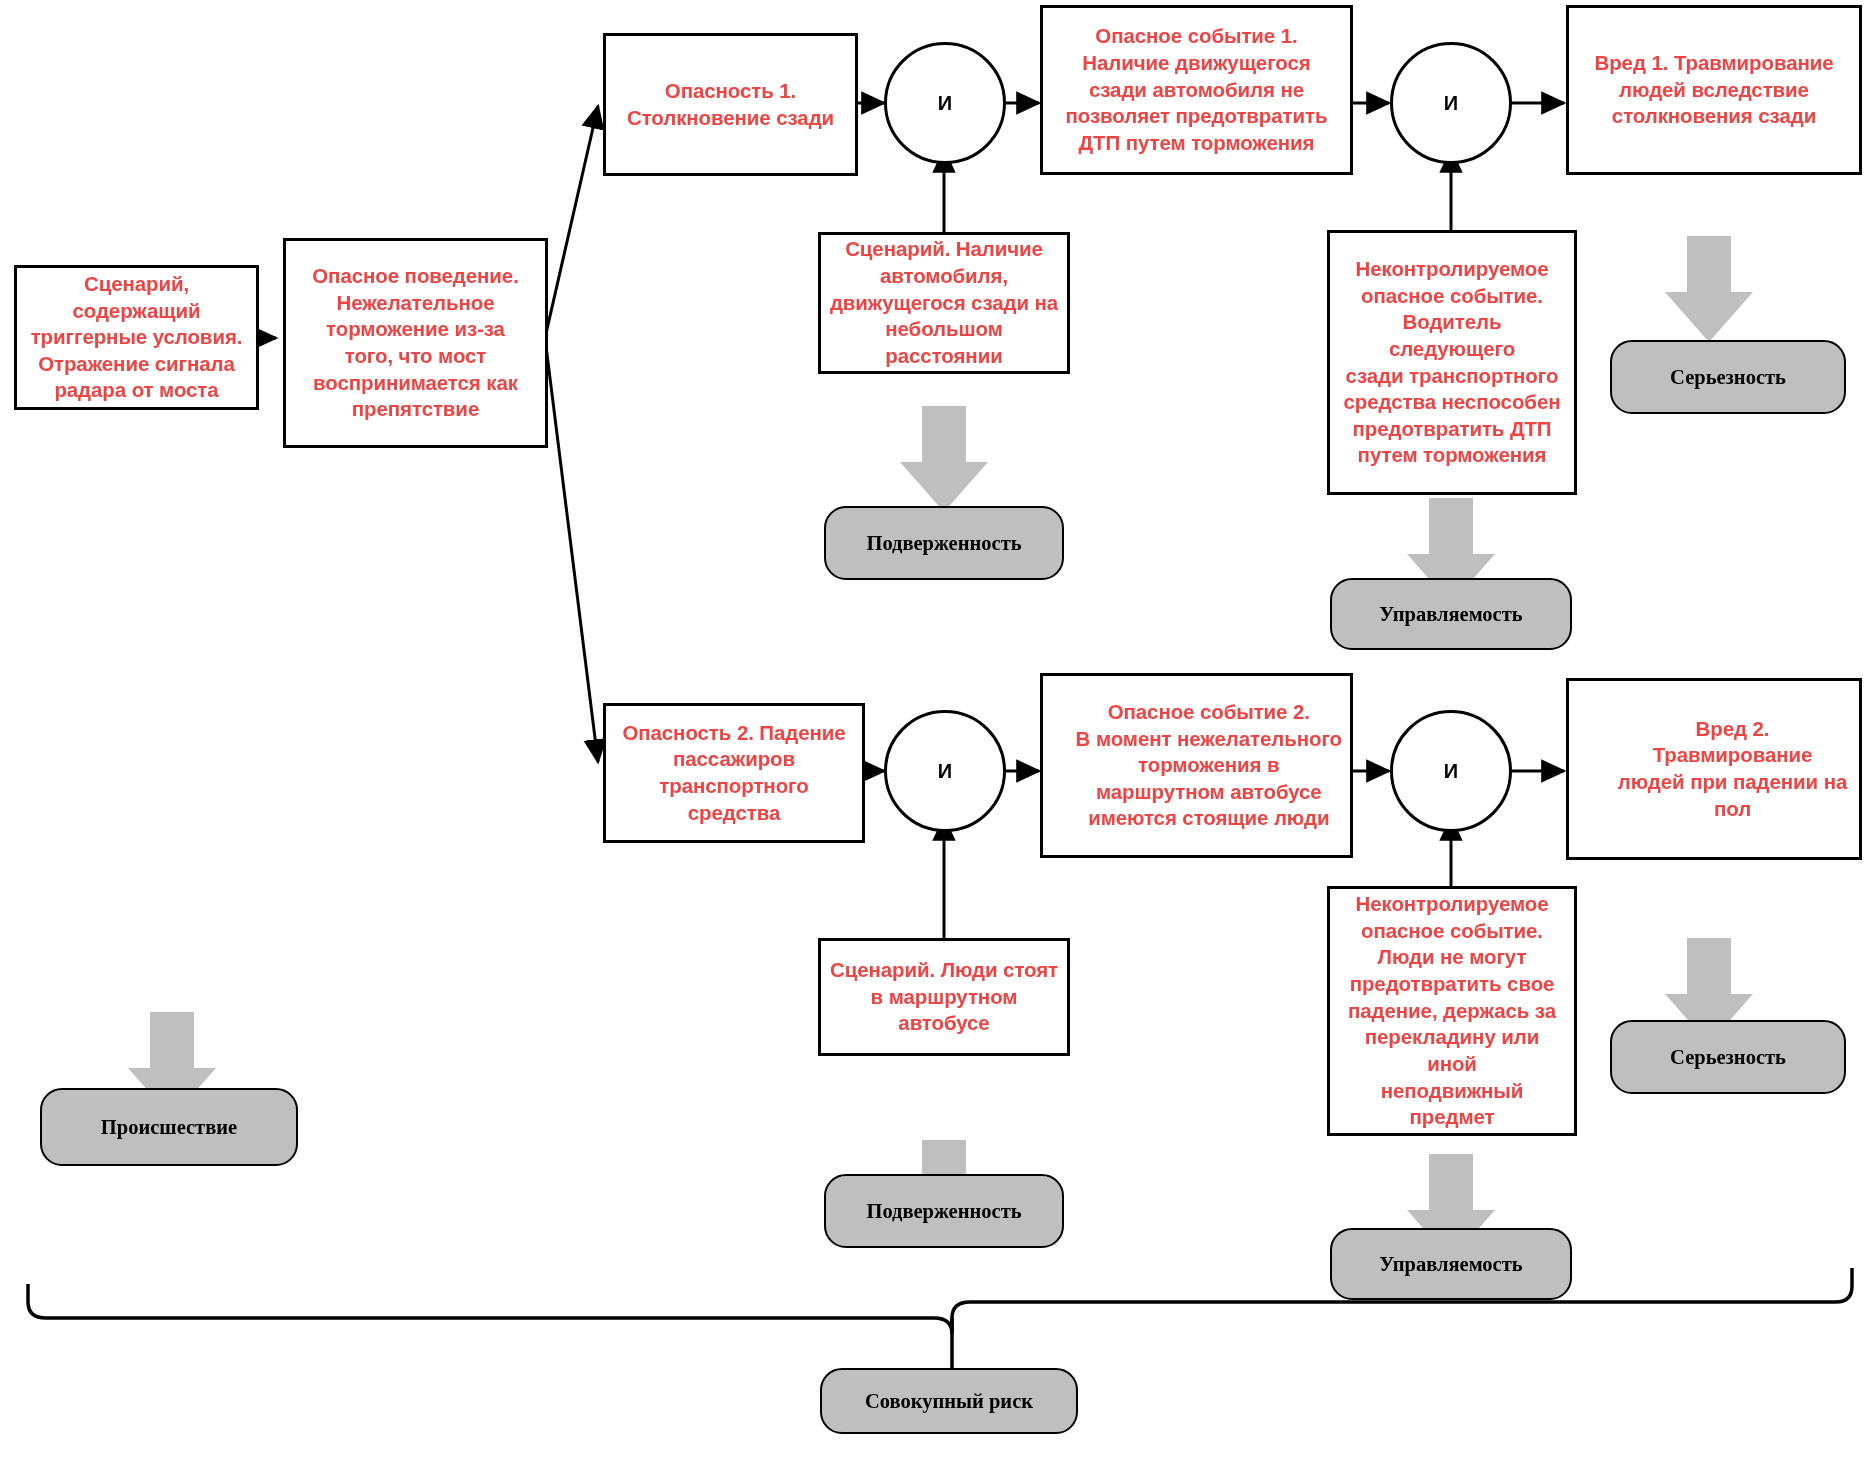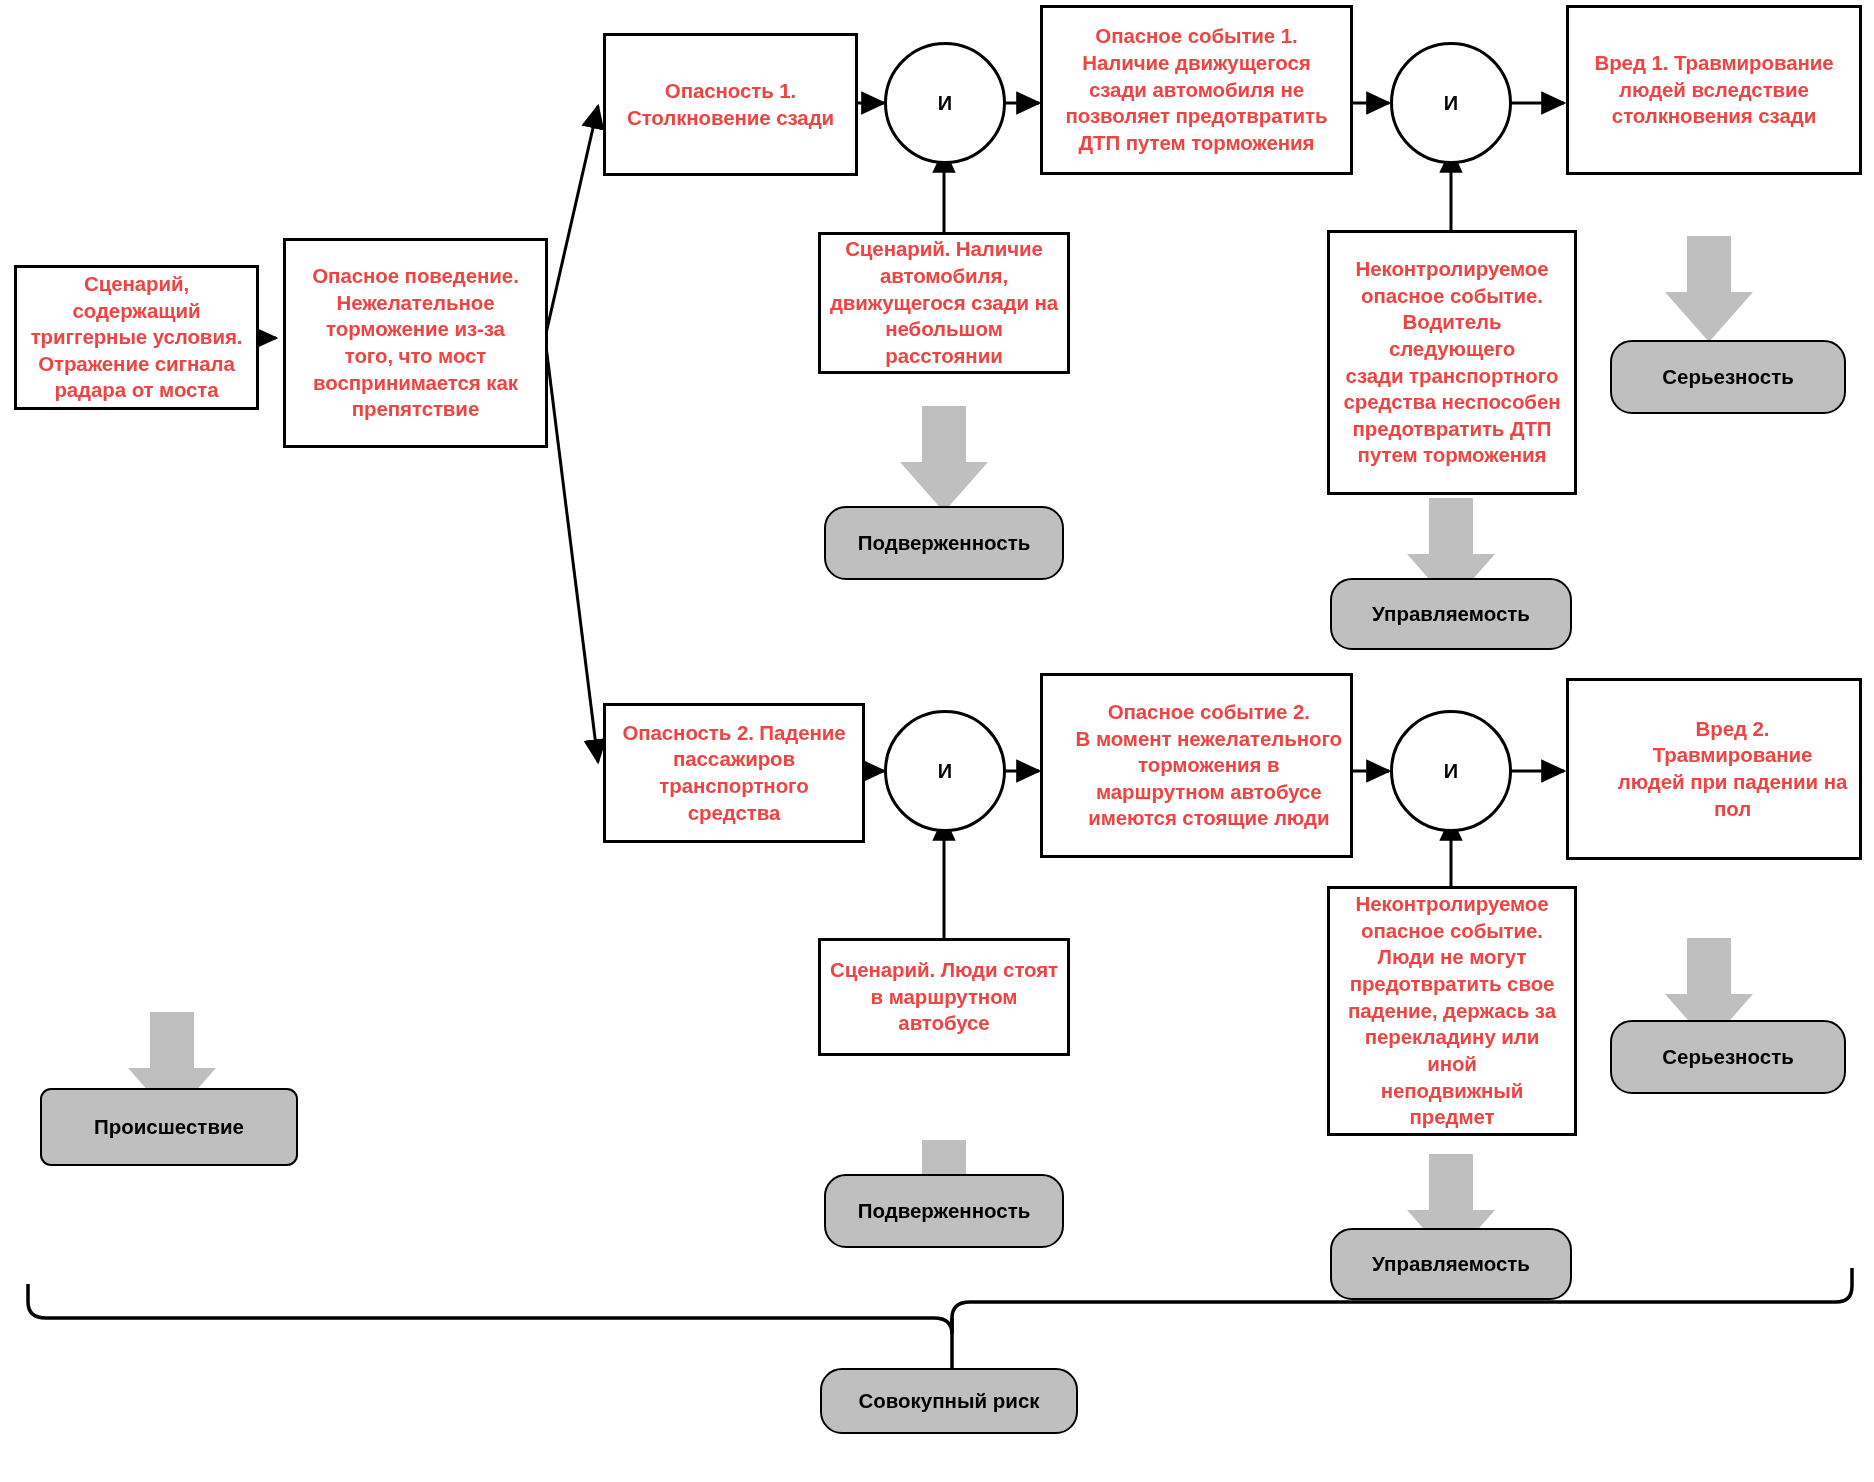--- a/index.html
+++ b/index.html
@@ -6,21 +6,21 @@
   body{font-family:"Liberation Sans","DejaVu Sans",sans-serif;}
   #canvas{position:relative;width:1874px;height:1482px;background:#fff;overflow:hidden;}
   svg.layer{position:absolute;left:0;top:0;width:1874px;height:1482px;pointer-events:none;}
 
   .node{position:absolute;box-sizing:border-box;display:flex;align-items:center;justify-content:center;text-align:center;}
   .box{border:3px solid #000;background:#fff;color:#ef4444;}
   .box .txt{padding:4px 8px;line-height:1.30;font-size:20.5px;font-weight:700;letter-spacing:-0.1px;}
   .gate{border:3px solid #000;border-radius:50%;background:#fff;}
   .gate .txt{font-size:20px;font-weight:700;}
   .pill{background:#bfbfbf;border:2.5px solid #000;border-radius:22px;}
-  .pill .txt{font-size:20.5px;font-weight:700;padding:0 10px;}
+  .pill .txt{font-size:20.5px;font-weight:700;padding:0 10px;font-family:Liberation Serif, serif;}
   .txt{display:block;white-space:pre-line;}
 </style>
 </head>
 <body>
 
 <div id="canvas">
 
   <svg class="layer" viewBox="0 0 1874 1482">
     <defs>
       <marker id="ah" markerWidth="9" markerHeight="9" refX="7.6" refY="4.5" orient="auto" markerUnits="strokeWidth">
@@ -180,21 +180,21 @@
   <div class="node gate" style="left:1390px;top:42px;width:122px;height:122px;">
     <span class="txt">И</span>
   </div>
   <div class="node gate" style="left:884px;top:710px;width:122px;height:122px;">
     <span class="txt">И</span>
   </div>
   <div class="node gate" style="left:1390px;top:710px;width:122px;height:122px;">
     <span class="txt">И</span>
   </div>
 
-  <div class="node pill" style="left:40px;top:1088px;width:258px;height:78px;border-radius:11px;">
+  <div class="node pill" style="left:40px;top:1088px;width:258px;height:78px;">
     <span class="txt">Происшествие</span>
   </div>
 
   <div class="node pill" style="left:824px;top:506px;width:240px;height:74px;">
     <span class="txt">Подверженность</span>
   </div>
 
   <div class="node pill" style="left:824px;top:1174px;width:240px;height:74px;">
     <span class="txt">Подверженность</span>
   </div>

